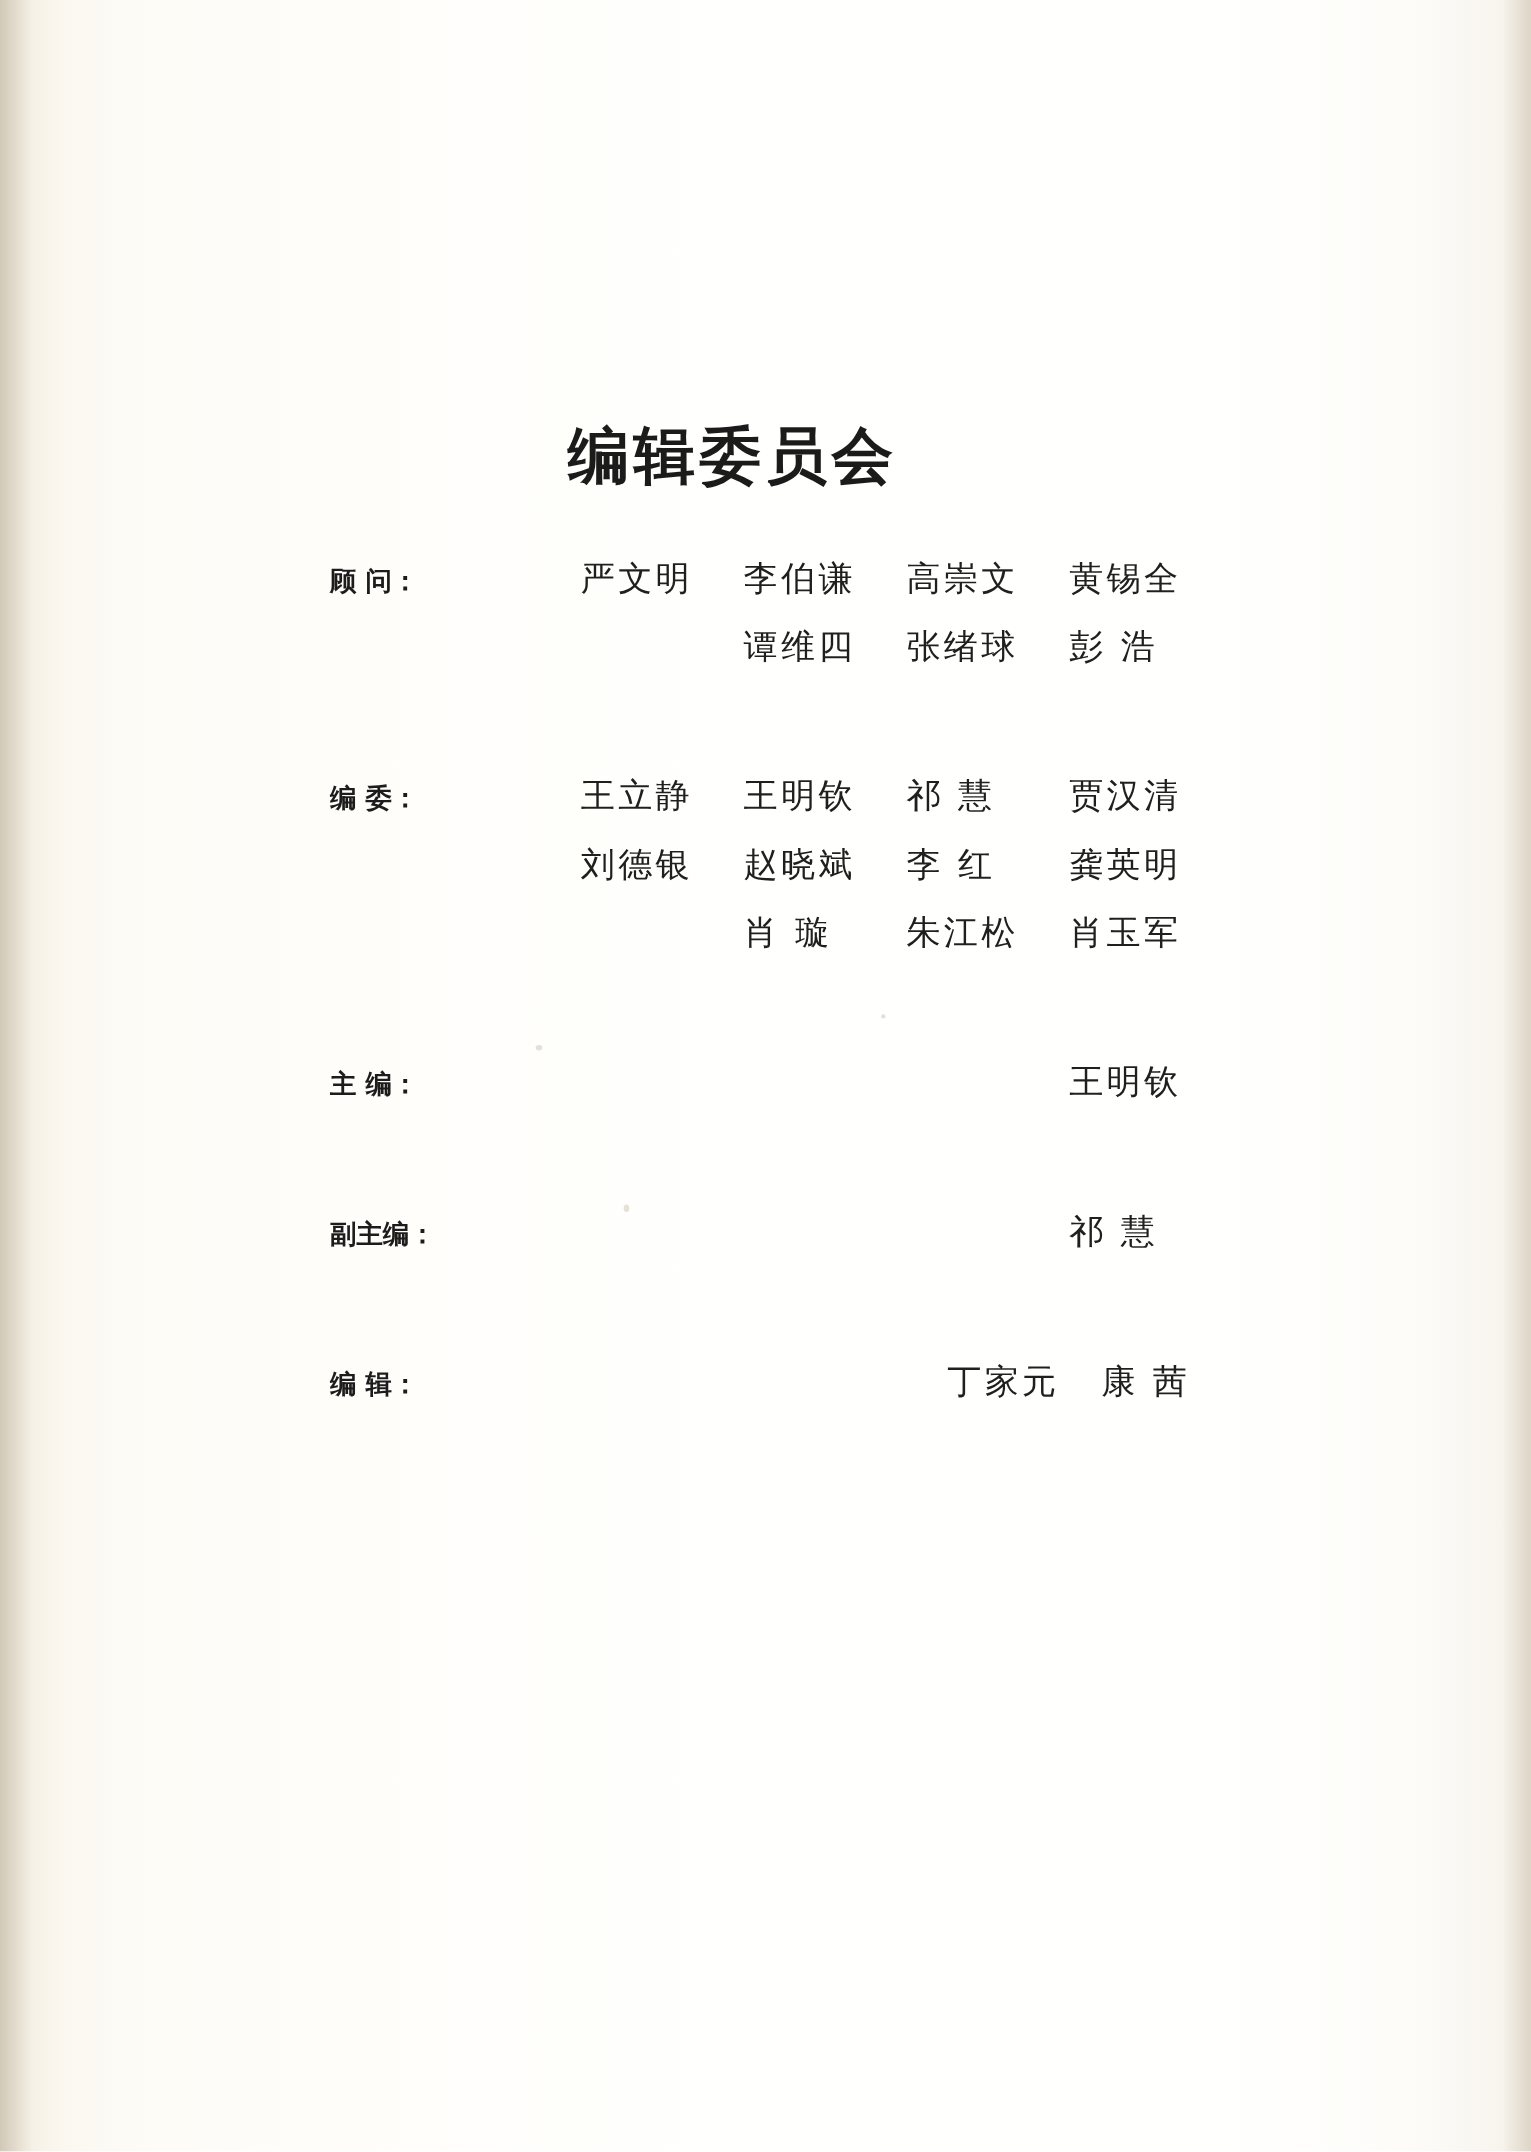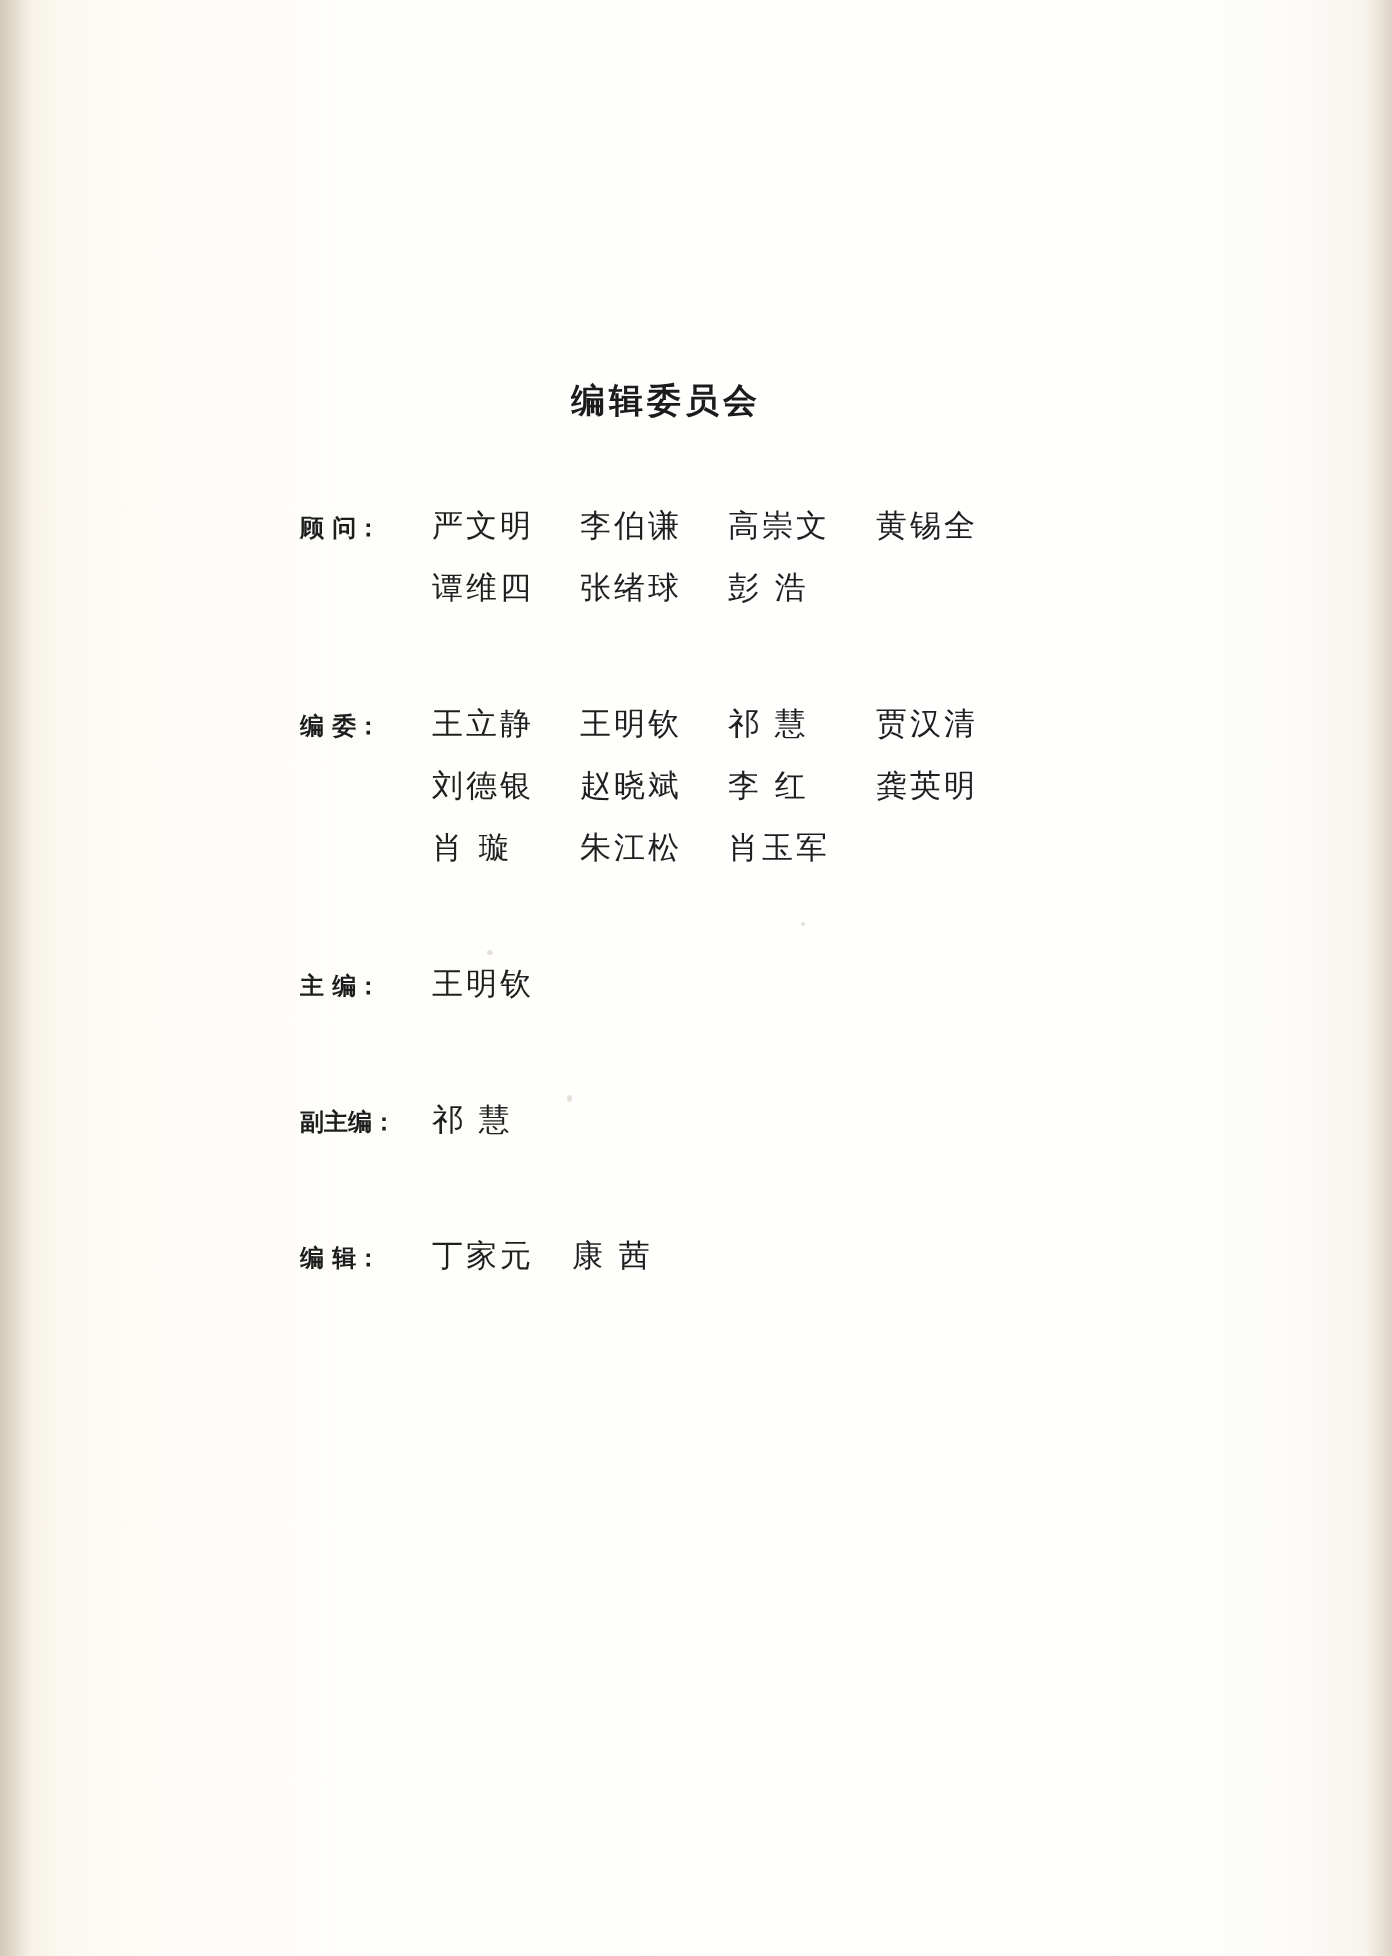--- a/index.html
+++ b/index.html
@@ -59,21 +59,21 @@
   }
 
   .doc-title {
     position: absolute;
     left: 0;
     top: 378px;
     width: 1332px;
     text-align: center;
     font-family: "DejaVu Sans", "Liberation Sans", sans-serif;
     font-weight: bold;
-    font-size: 34px;
+    font-size: 56px;
     letter-spacing: 4px;
     color: #1b1b1b;
   }
 
   .sections {
     position: absolute;
     left: 300px;
     top: 505px;
     width: 820px;
   }
@@ -98,20 +98,21 @@
     white-space: nowrap;
     letter-spacing: 0px;
   }
   .label.wide {
     
   }
 
   .names {
     display: flex;
     flex: 1 1 auto;
+    justify-content: flex-end;
   }
 
   .name {
     width: 148px;
     flex: 0 0 148px;
     font-family: "DejaVu Serif", "Liberation Serif", serif;
     font-size: 31px;
     color: #1f1f1f;
     letter-spacing: 3px;
     white-space: nowrap;

